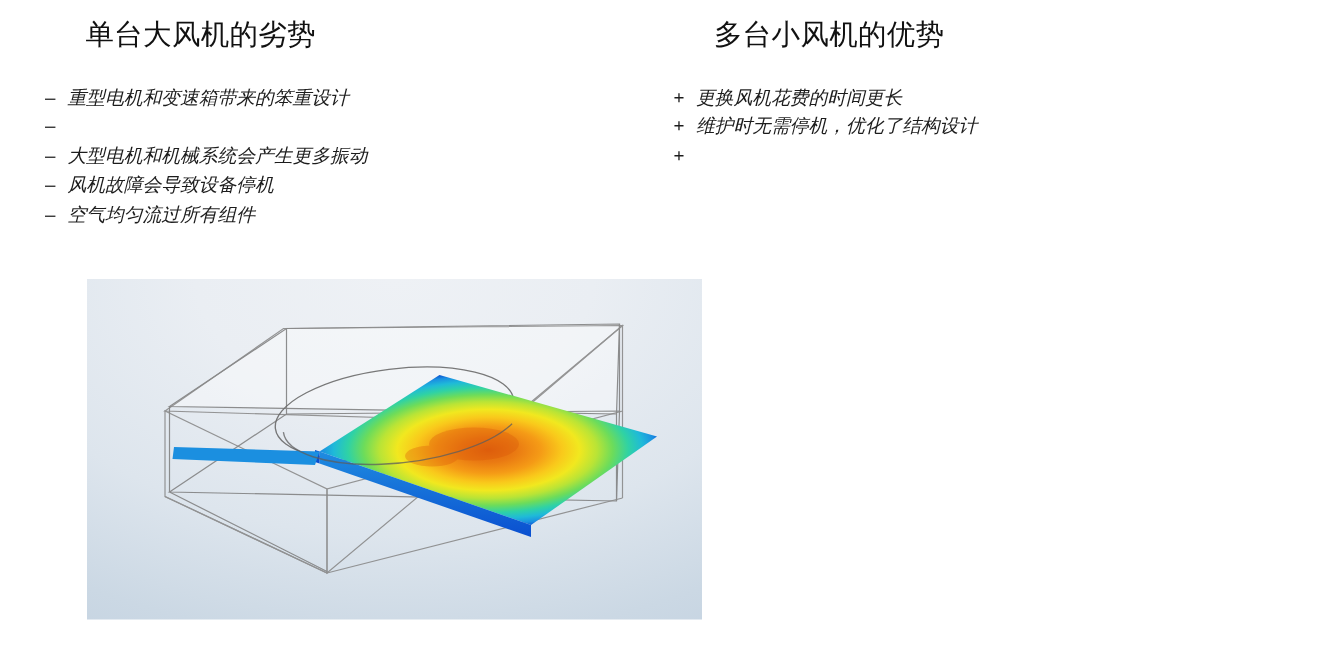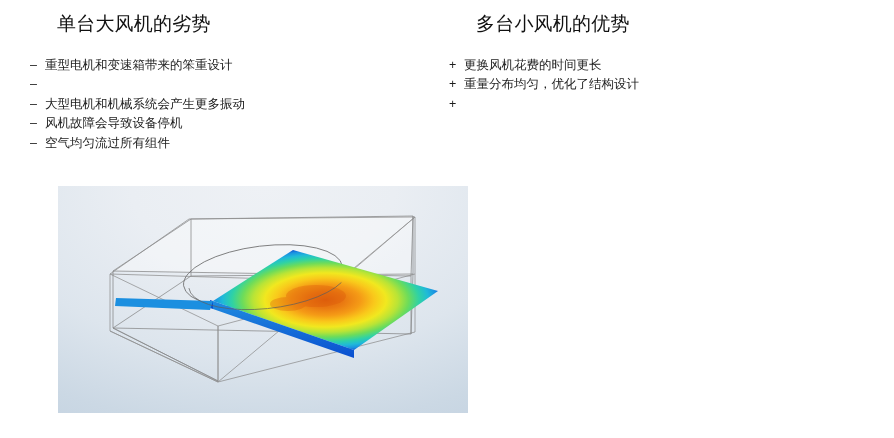--- a/index.html
+++ b/index.html
@@ -56,20 +56,21 @@
   }
   .bullet-marker {
     display: inline-block;
     width: 15px;
     flex: 0 0 15px;
     font-size: 12.5px;
     color: #1c1c1c;
   }
   .bullet-text {
     display: inline-block;
+    font-style: italic;
   }
 
   
   .figure {
     position: absolute;
     top: 186px;
     width: 410px;
     height: 227px;
     overflow: hidden;
     background:
@@ -191,20 +192,20 @@
 <div class="column" id="col-right">
   <div class="heading">多台小风机的优势</div>
 
   <ul class="bullet-list">
     <li class="bullet-item">
       <span class="bullet-marker">+</span>
       <span class="bullet-text">更换风机花费的时间更长</span>
     </li>
     <li class="bullet-item">
       <span class="bullet-marker">+</span>
-      <span class="bullet-text">重量分布均匀，优化了结构设计</span>
+      <span class="bullet-text">维护时无需停机，优化了结构设计</span>
     </li>
     <li class="bullet-item">
       <span class="bullet-marker">+</span>
     </li>
   </ul>
 
 </div>
 
 </body></html>

